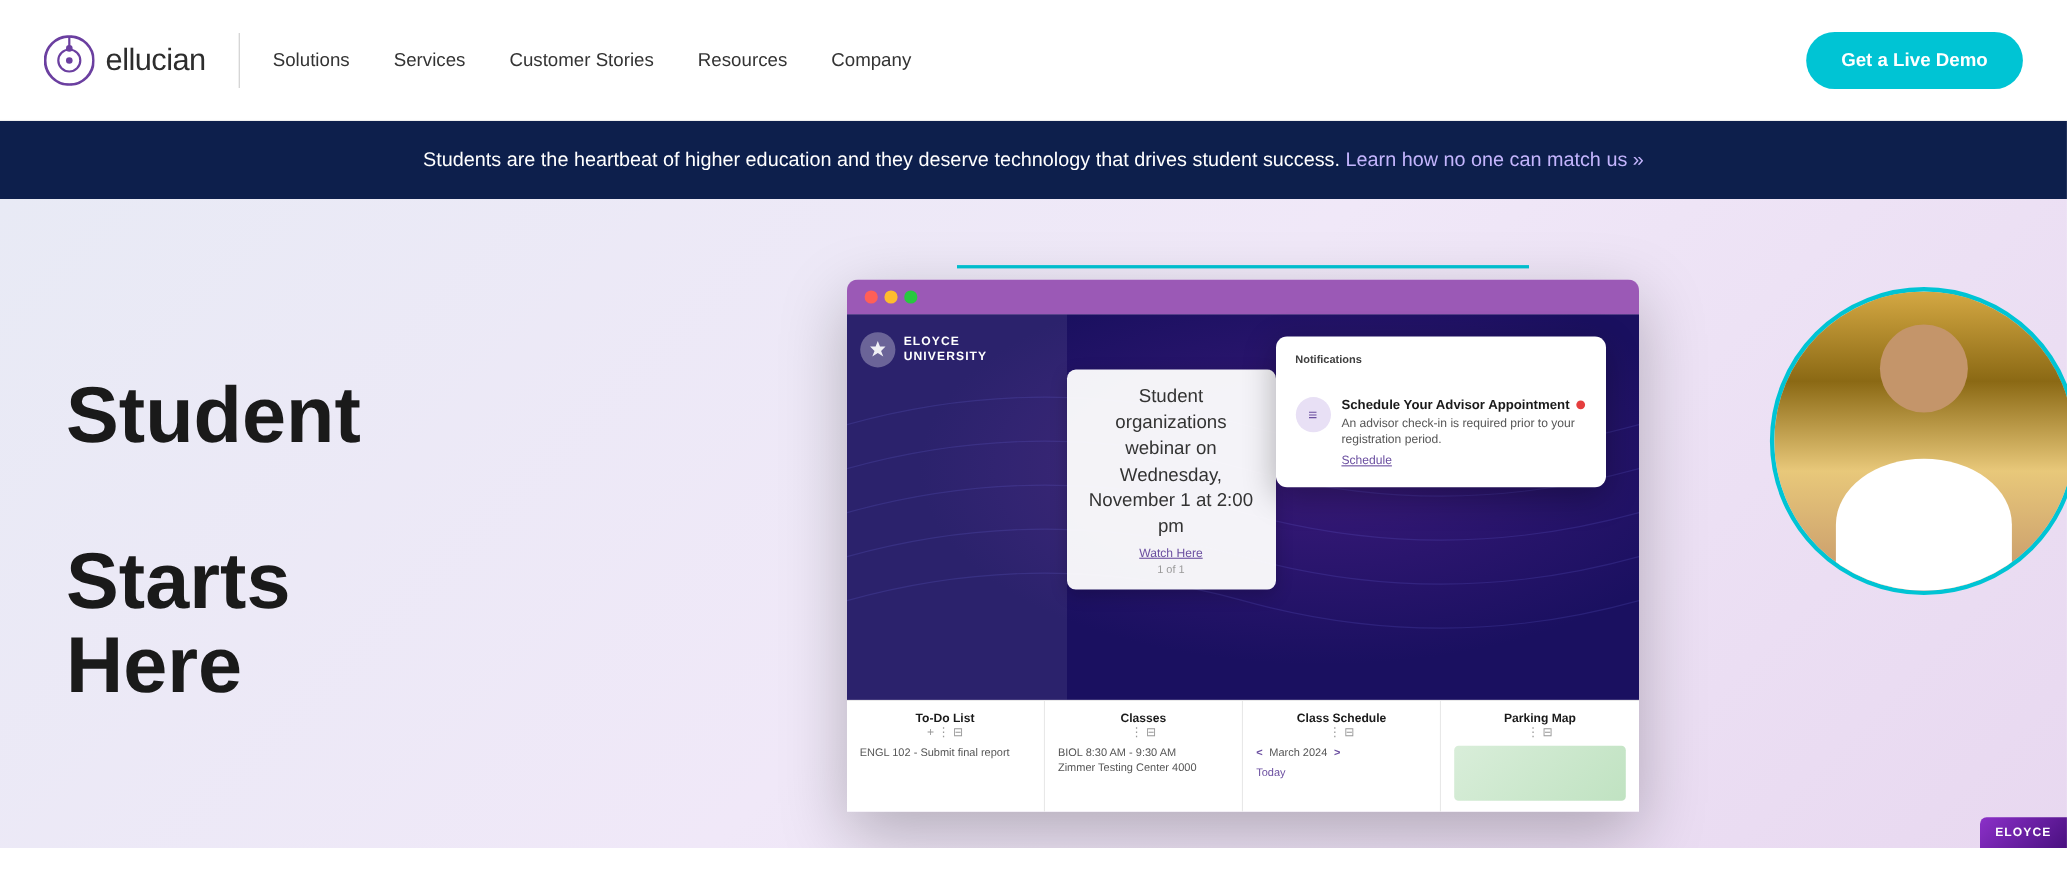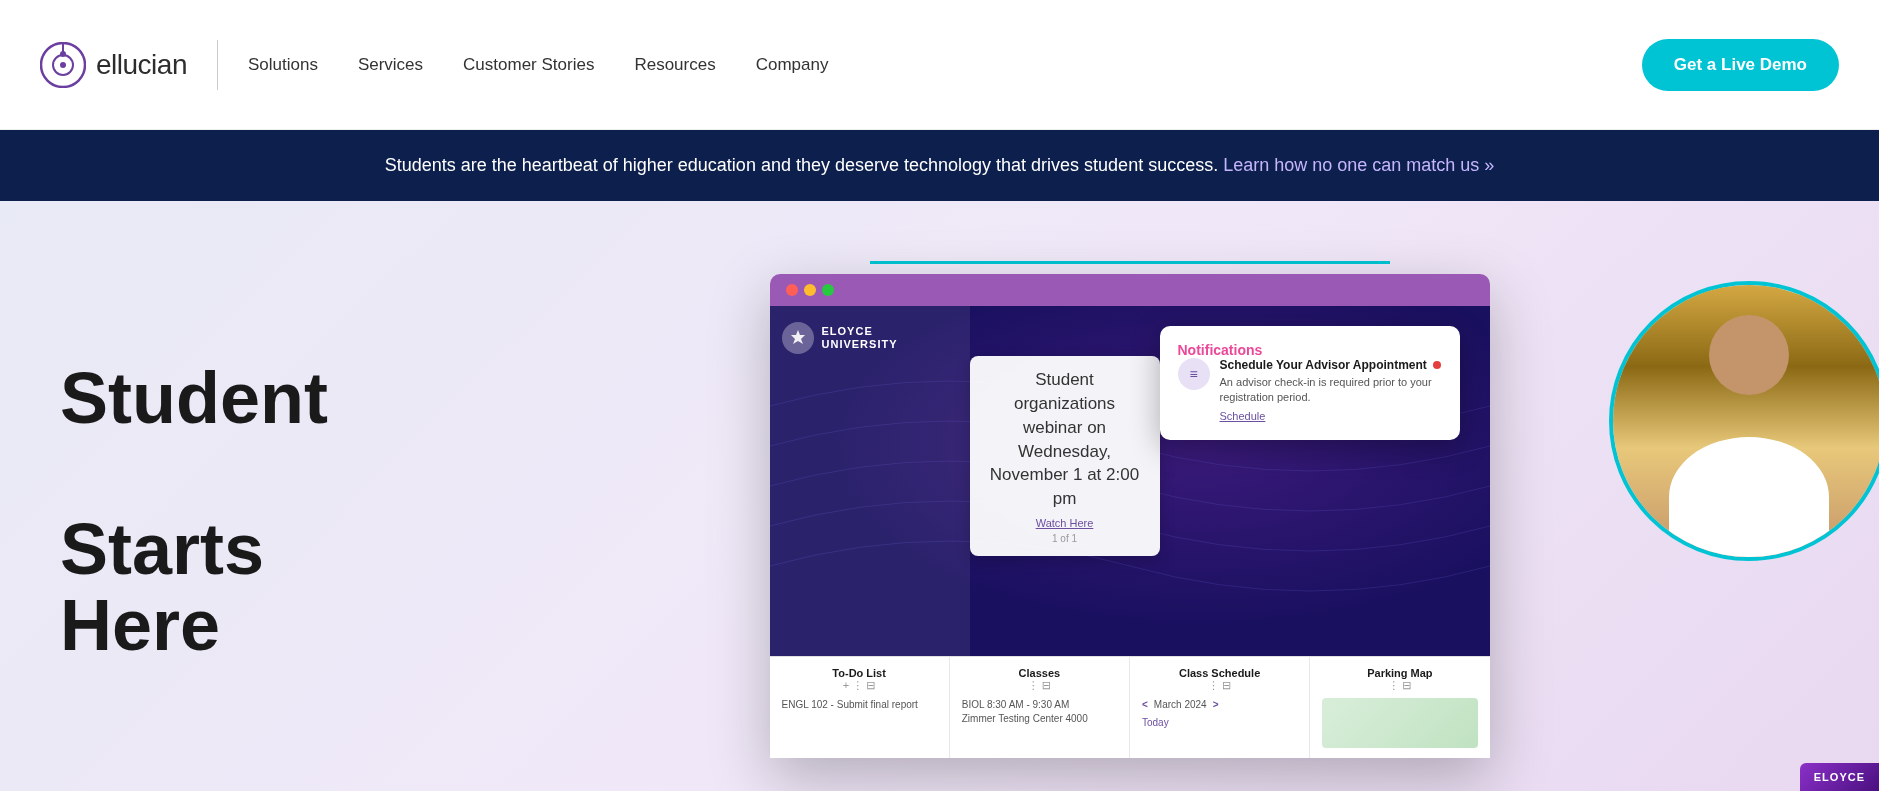--- a/index.html
+++ b/index.html
@@ -3,21 +3,21 @@
   <meta charset="utf-8">
   <style>
     * { margin: 0; padding: 0; box-sizing: border-box; }
     body { font-family: -apple-system, BlinkMacSystemFont, 'Segoe UI', sans-serif; background: #fff; overflow-x: hidden; }
 
     
     .navbar {
       display: flex;
       align-items: center;
       padding: 0 40px;
-      height: 130px;
+      height: 110px;
       background: #fff;
       border-bottom: 1px solid #eee;
       position: relative;
       z-index: 10;
     }
     .navbar-logo {
       display: flex;
       align-items: center;
       gap: 10px;
       text-decoration: none;
@@ -196,24 +196,24 @@
       top: 20px;
       right: 30px;
       background: #fff;
       border-radius: 10px;
       padding: 16px 18px;
       width: 300px;
       box-shadow: 0 8px 30px rgba(0,0,0,0.3);
       z-index: 10;
     }
     .notif-title {
-      font-size: 14px;
+      font-size: 10px;
       font-weight: 700;
-      color: #ec4899;
-      margin-bottom: 0;
+      color: #404040;
+      margin-bottom: 28px;
     }
     .notif-item {
       display: flex;
       gap: 10px;
       align-items: flex-start;
     }
     .notif-icon-circle {
       width: 32px; height: 32px;
       border-radius: 50%;
       background: #e8e0f5;

